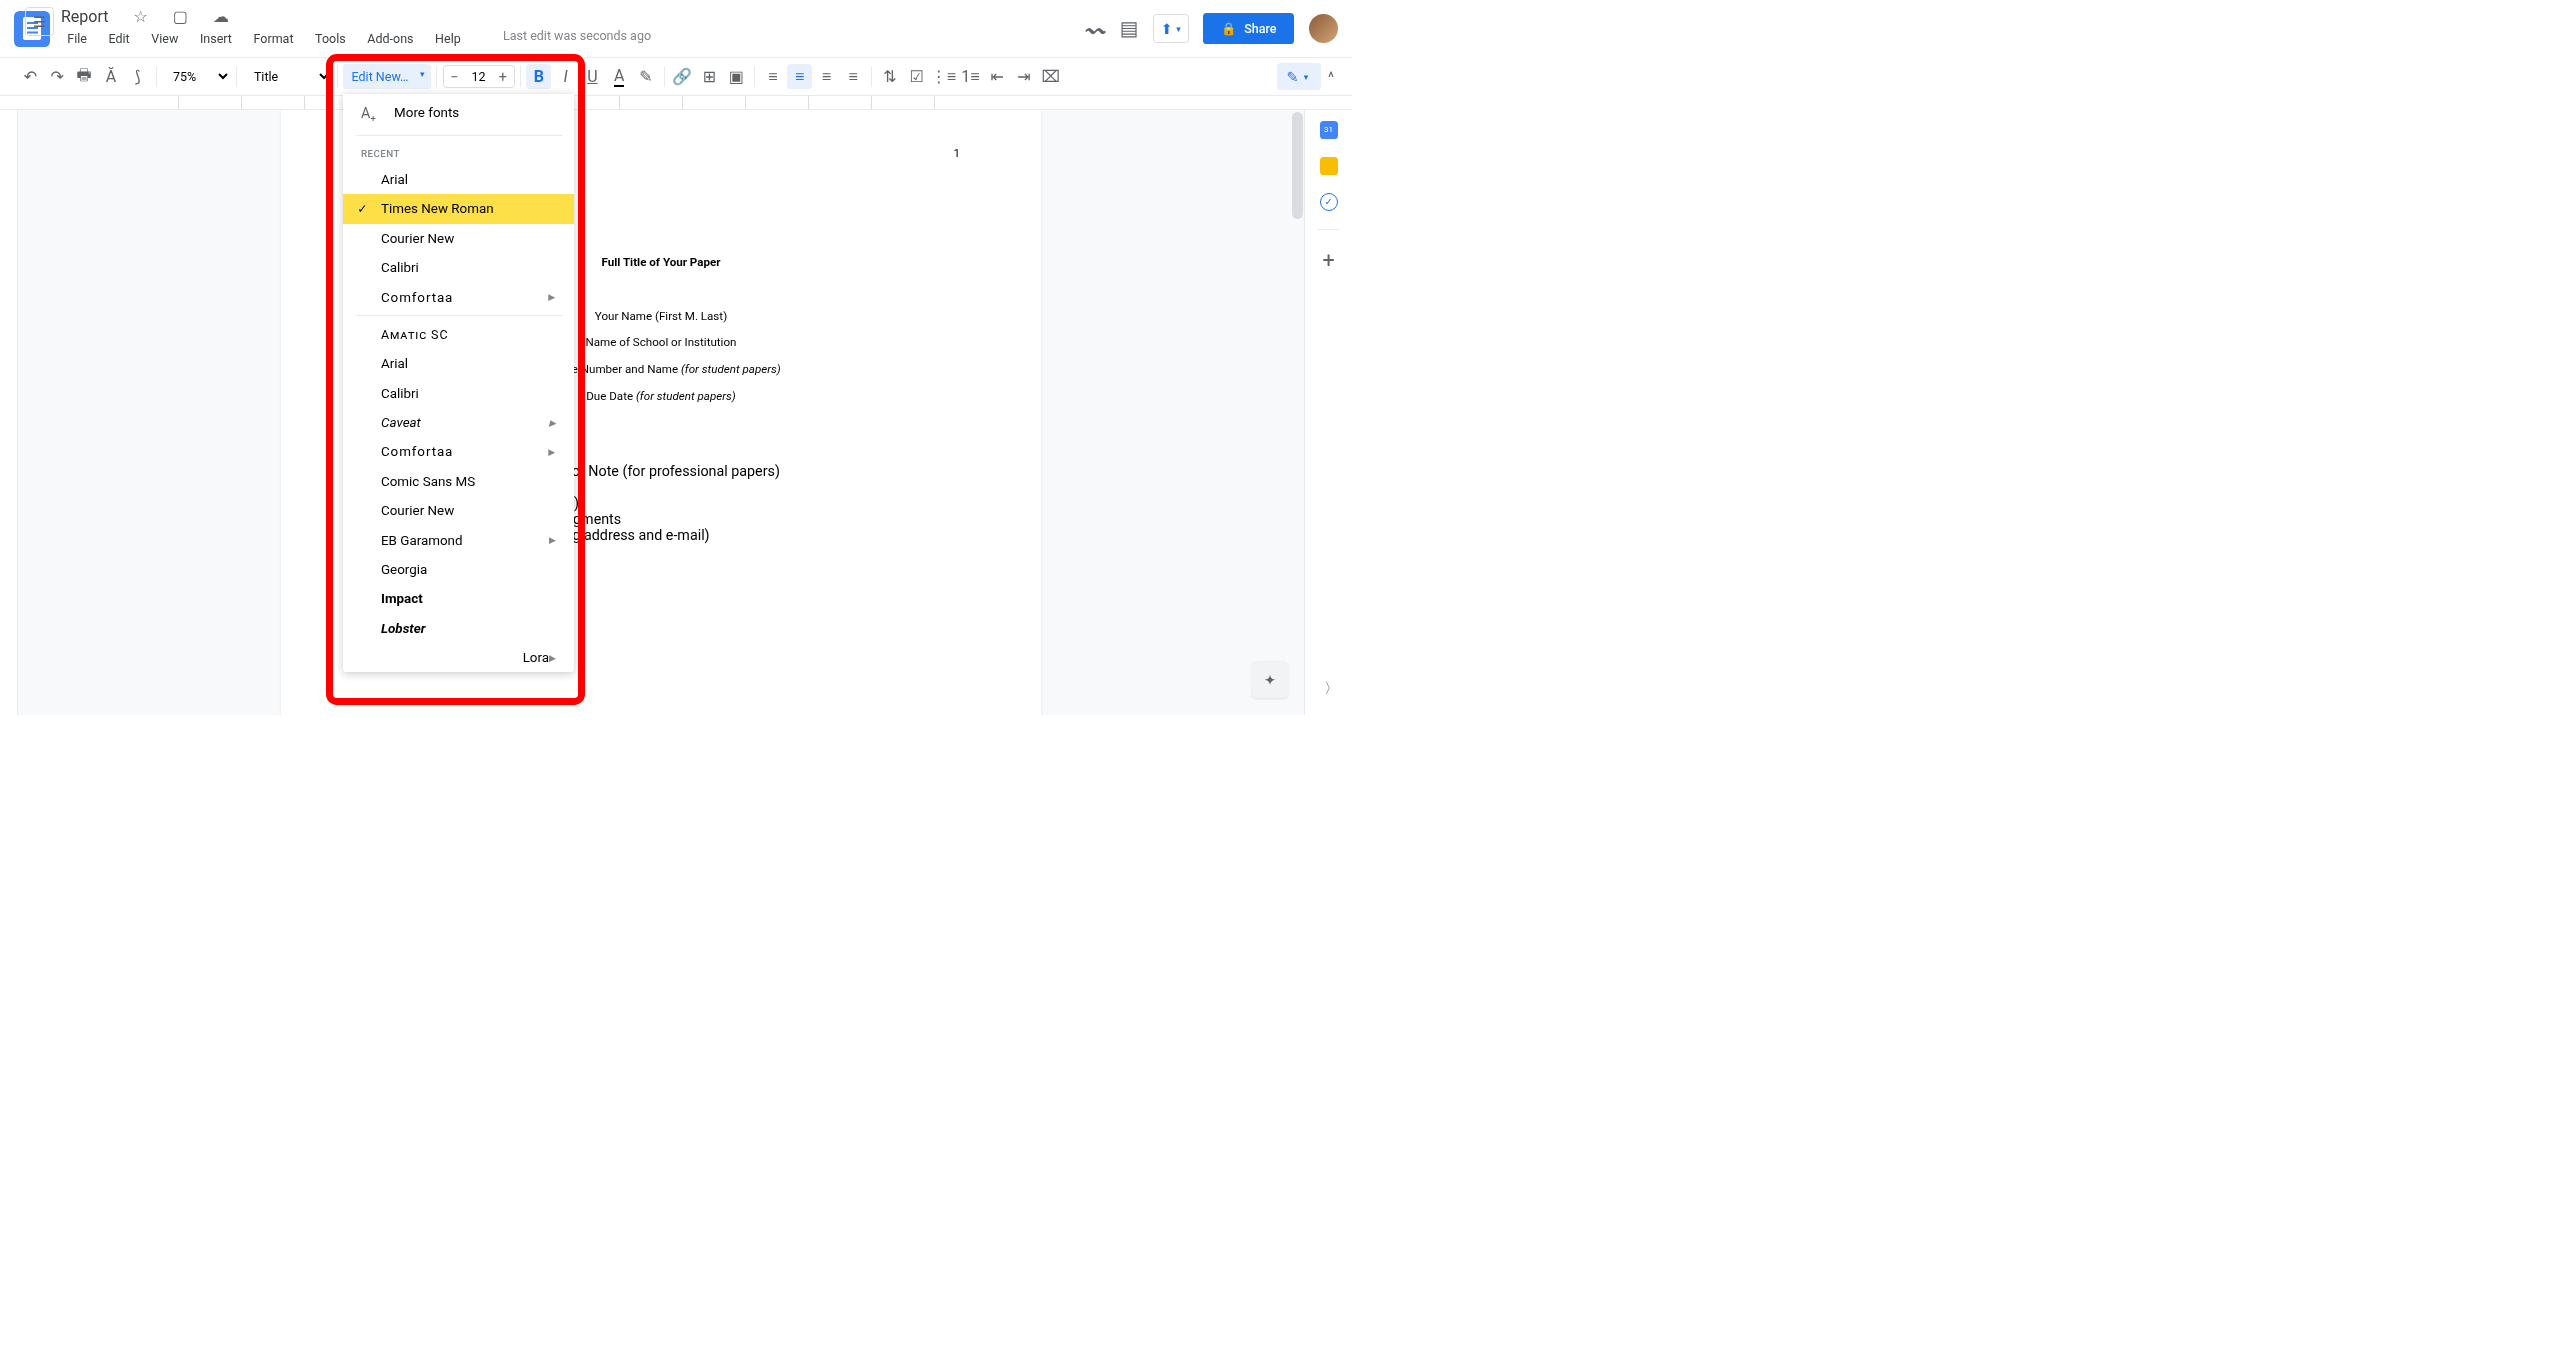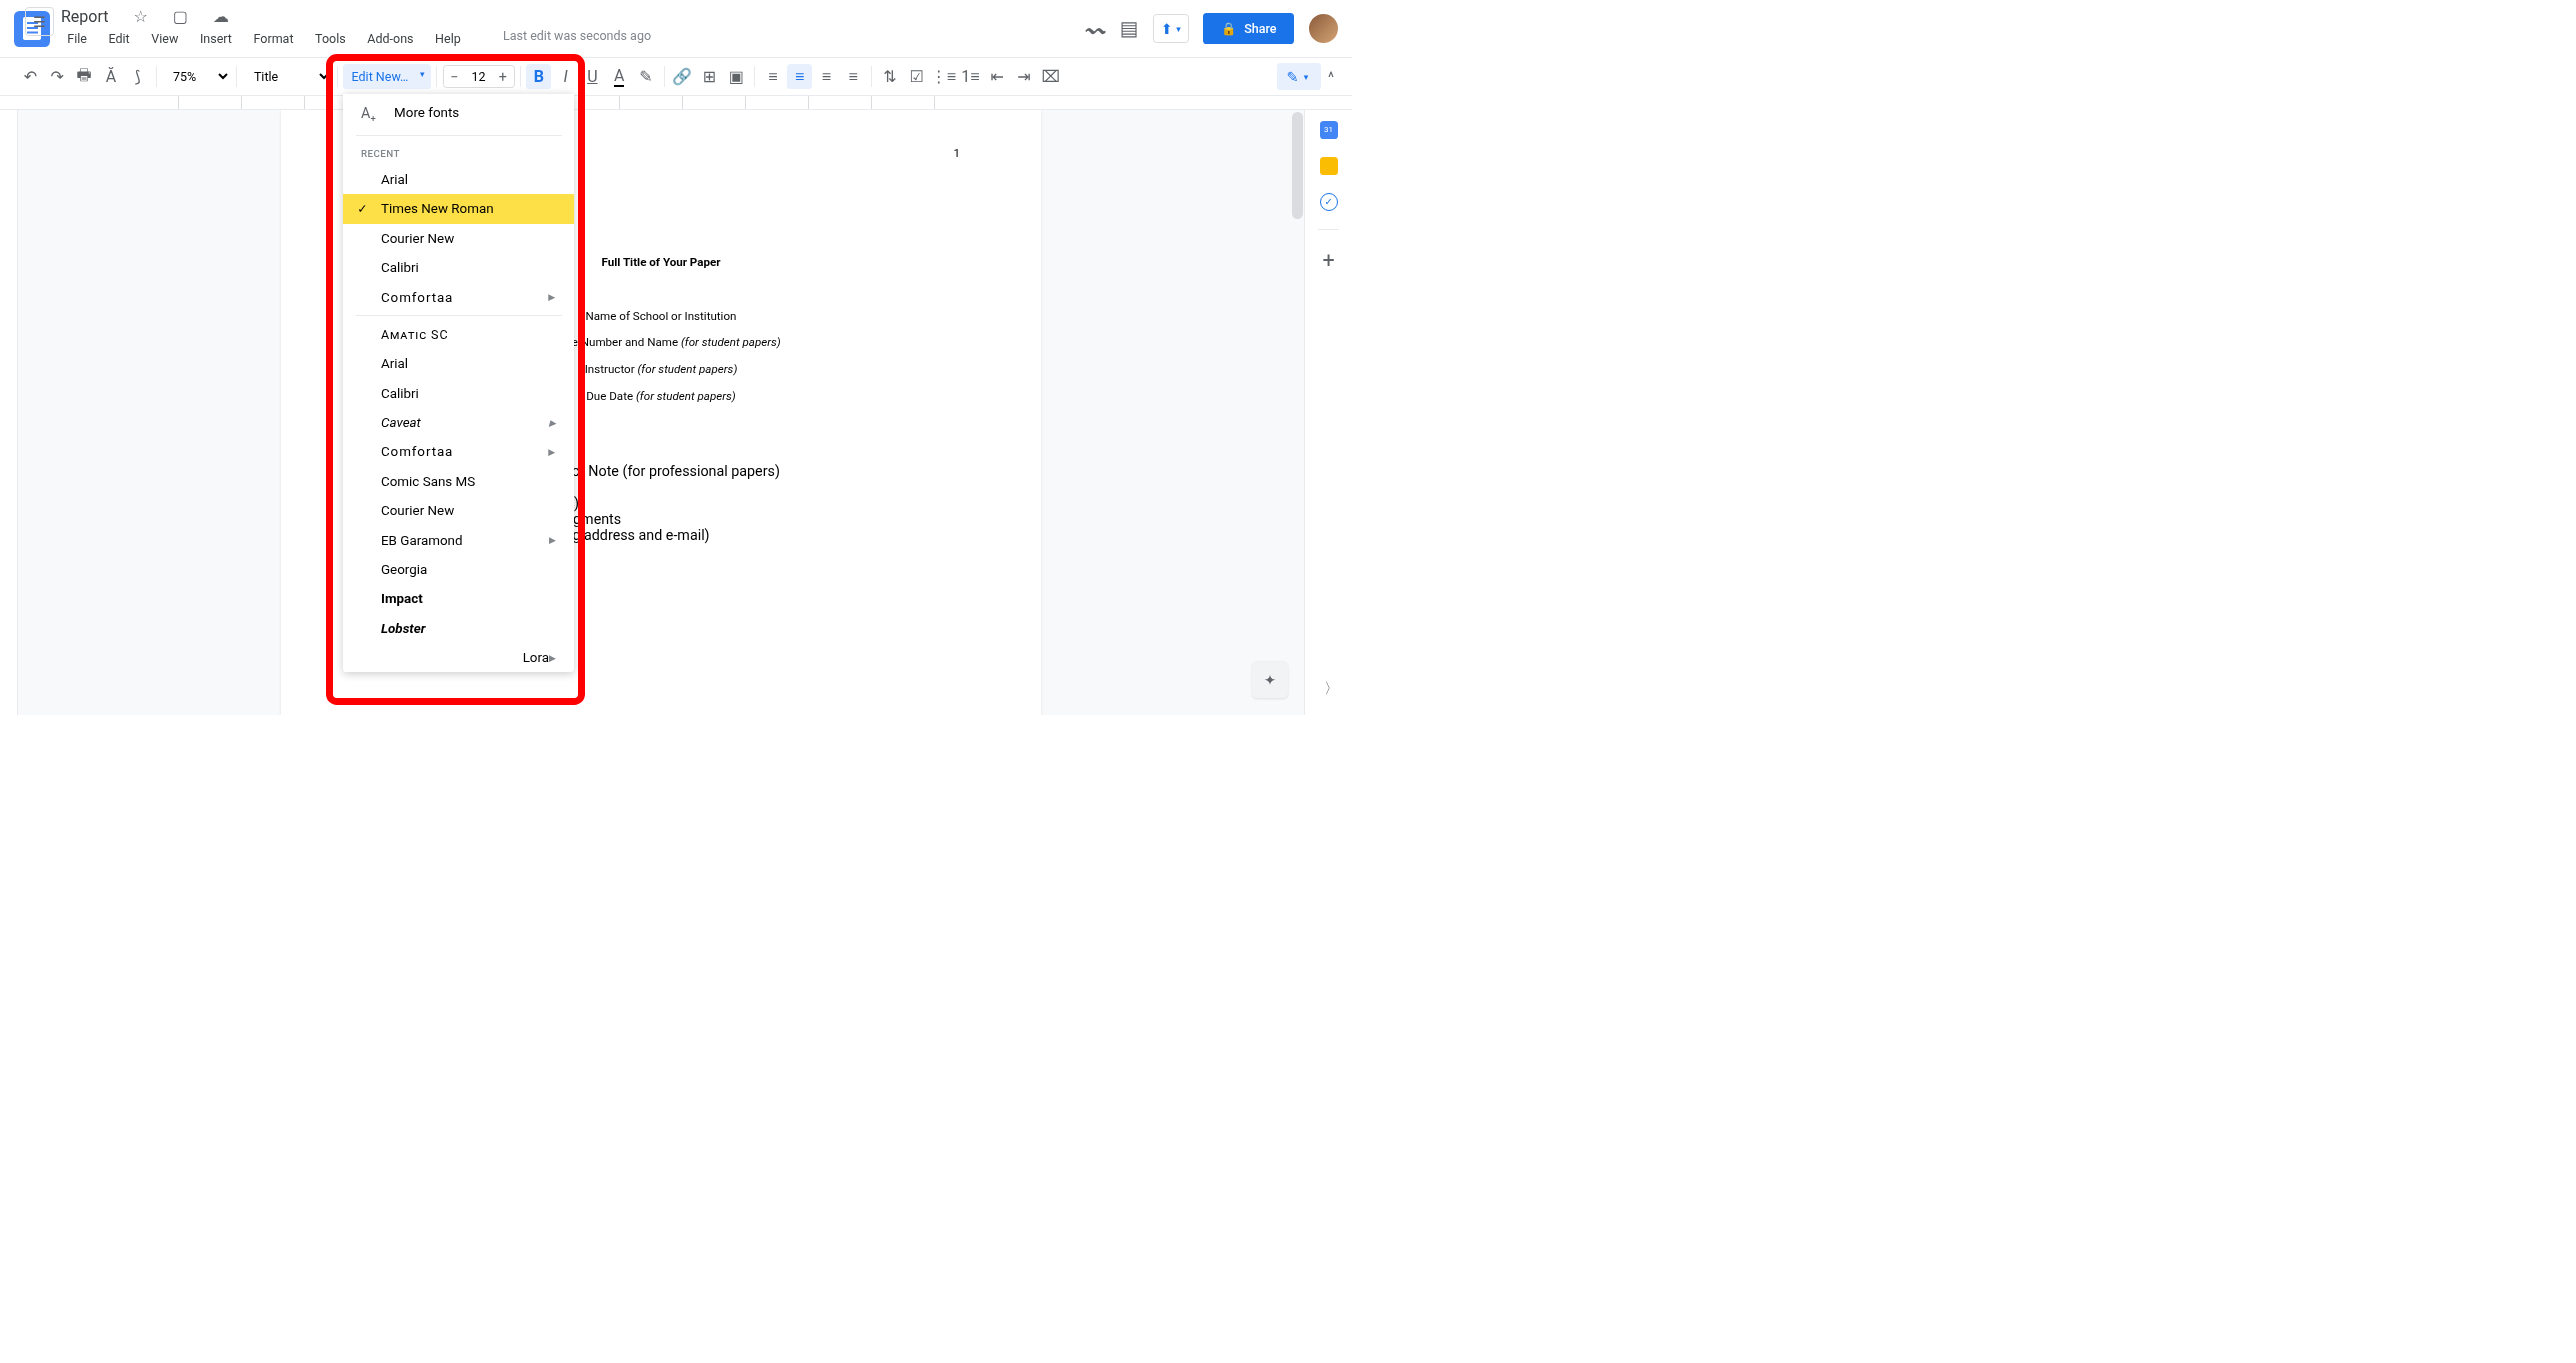--- a/index.html
+++ b/index.html
@@ -220,23 +220,23 @@
   <div class="outline-toggle">☰</div>
   <div class="canvas">
     <div class="page">
       <div class="page-header">
         <span class="page-header-left">Title (for professional papers)</span>
         <span>1</span>
       </div>
       <div class="page-content" id="doc-content">
           <div class="bold">Full Title of Your Paper</div>
           <div>&nbsp;</div>
+          <div>Your Name (First M. Last)</div>
           <div>Name of School or Institution</div>
           <div><span>Course Number and Name </span><span class="ital">(for student papers)</span></div>
-          <div><span>Instructor </span><span class="ital">(for student papers)</span></div>
           <div><span>Due Date </span><span class="ital">(for student papers)</span></div>
         </div>
       <div class="page-note" id="doc-note">
           <div style="text-align: center;"><span>Author Note </span><span class="ital">(for professional papers)</span></div>
           <div style="padding-left: 36px;">ORCID iDs (if any)</div>
           <div style="padding-left: 36px;">Changes in affiliation (if any)</div>
           <div style="padding-left: 36px;">Disclosures and Acknowledgments</div>
           <div style="padding-left: 36px;">Contact information (mailing address and e-mail)</div>
           <div style="padding-left: 36px;">Indent each paragraph.</div>
         </div>

